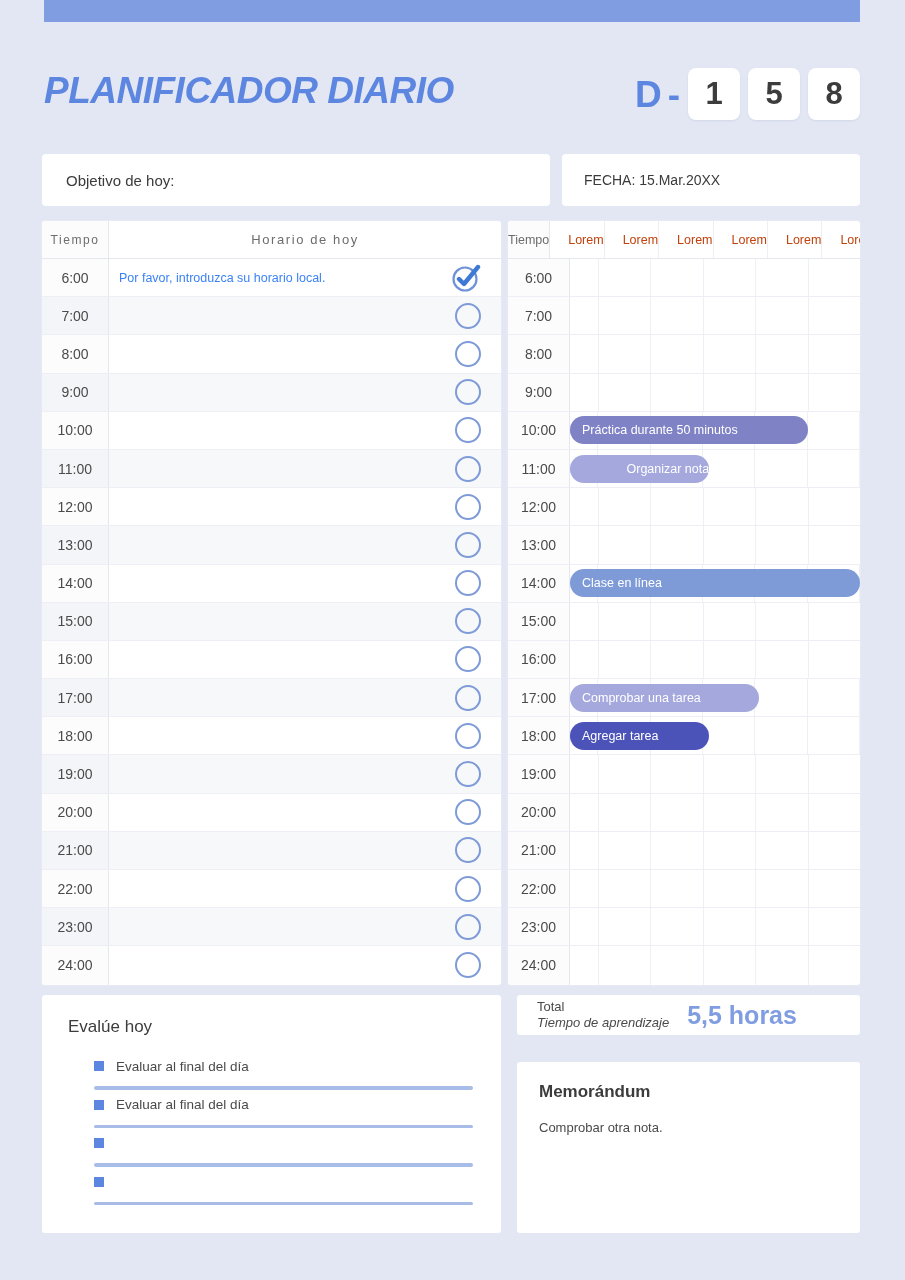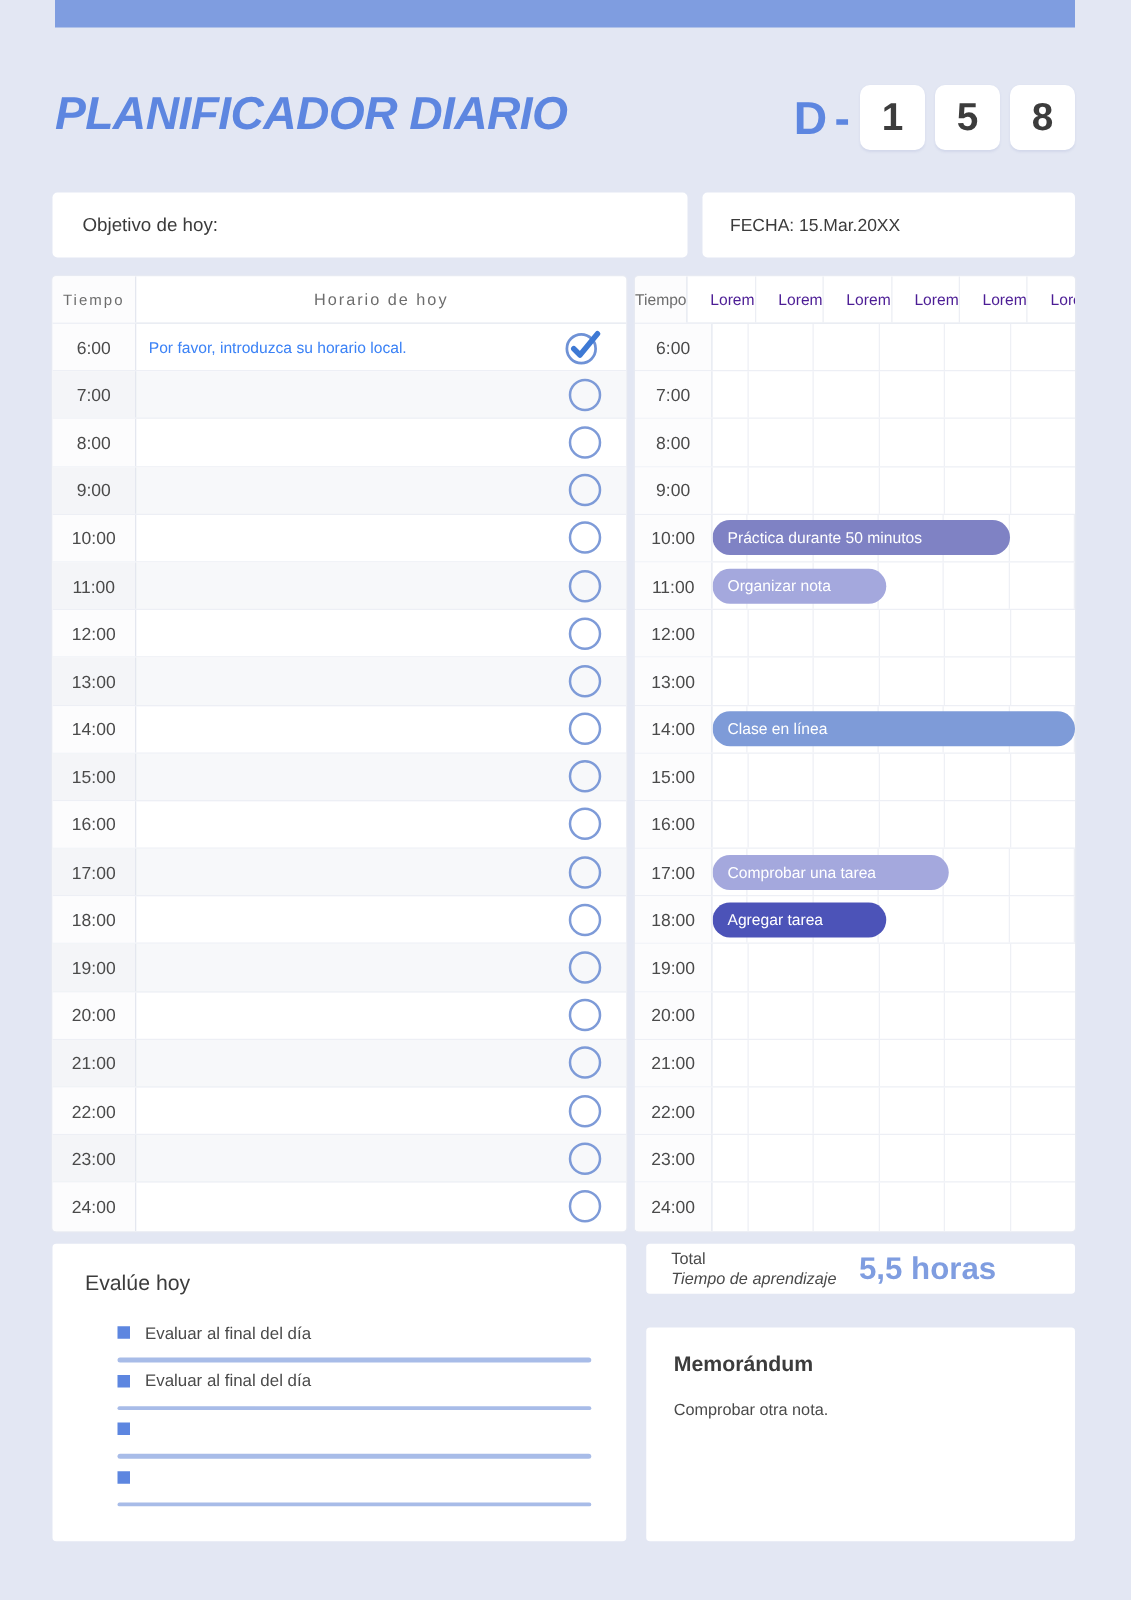--- a/index.html
+++ b/index.html
@@ -103,21 +103,21 @@
   }
   .rt-head { display: flex; height: 38px; border-bottom: 1px solid #e4e7ef; }
   .rt-head .rc-time {
     width: 62px; border-right: 1px solid #e4e7ef; background: #fcfcfd;
     display: flex; align-items: center; justify-content: center;
     font-size: 12.5px; color: #6d6d6d;
   }
   .rt-head .rc-col {
     flex: 1; border-right: 1px solid #eceef4;
     display: flex; align-items: center; justify-content: center;
-    font-size: 12.5px; color: #4c1d95; margin-left: 18px;
+    font-size: 12.5px; color: #c2410c; margin-left: 18px;
   }
   .rt-head .rc-col:last-child { border-right: none; }
   .rt-row { display: flex; height: 38.2px; border-bottom: 1px solid #edeff5; position: relative; }
   .rt-row:last-child { border-bottom: none; }
   .rt-row .rc-time {
     width: 62px; border-right: 1px solid #e4e7ef; background: #fcfcfd;
     display: flex; align-items: center; justify-content: center;
     font-size: 14px; color: #4a4a4a; z-index: 3;
   }
   .rt-cells { flex: 1; display: flex; position: relative; gap: 24px; }
@@ -403,21 +403,21 @@
           </div>
           <div class="rt-row">
             <div class="rc-time">11:00</div>
             <div class="rt-cells">
               <div class="rcell"></div>
               <div class="rcell"></div>
               <div class="rcell"></div>
               <div class="rcell"></div>
               <div class="rcell"></div>
               <div class="rcell"></div>
-              <div class="bar" style="width: 48%; background: rgb(164, 168, 221);">
+              <div class="bar" style="width: 48%; background: rgb(164, 168, 221); justify-content: flex-end;">
                 <span>Organizar nota</span>
               </div>
             </div>
           </div>
           <div class="rt-row">
             <div class="rc-time">12:00</div>
             <div class="rt-cells">
               <div class="rcell"></div>
               <div class="rcell"></div>
               <div class="rcell"></div>

